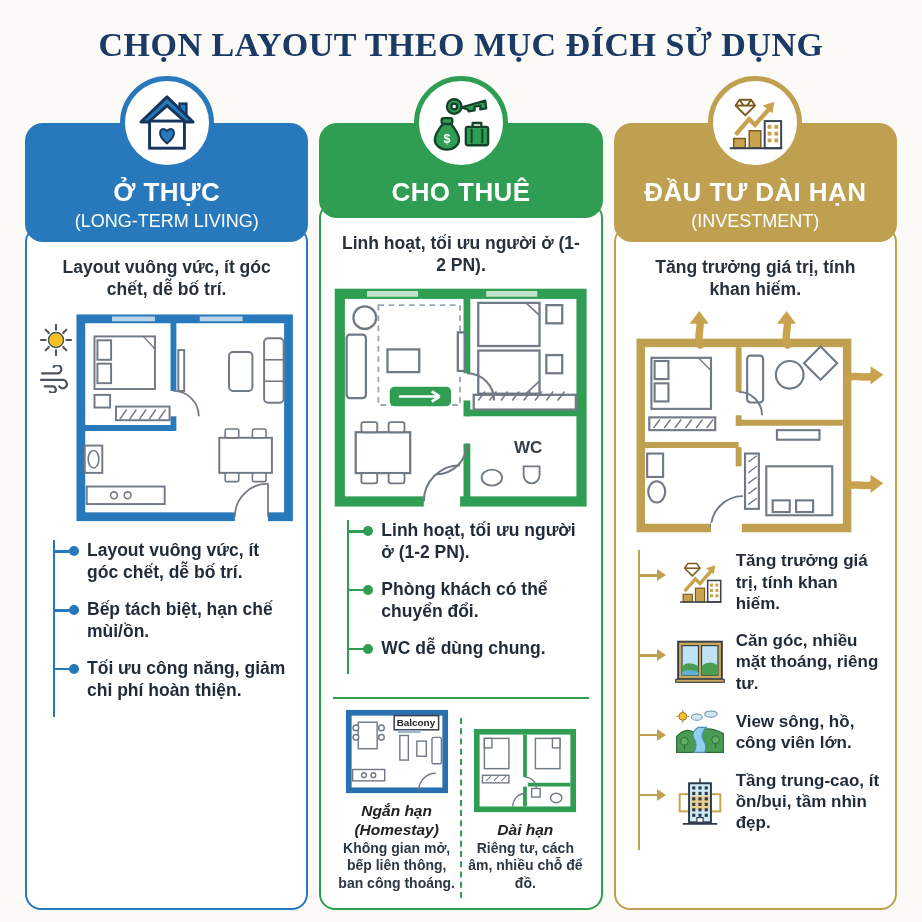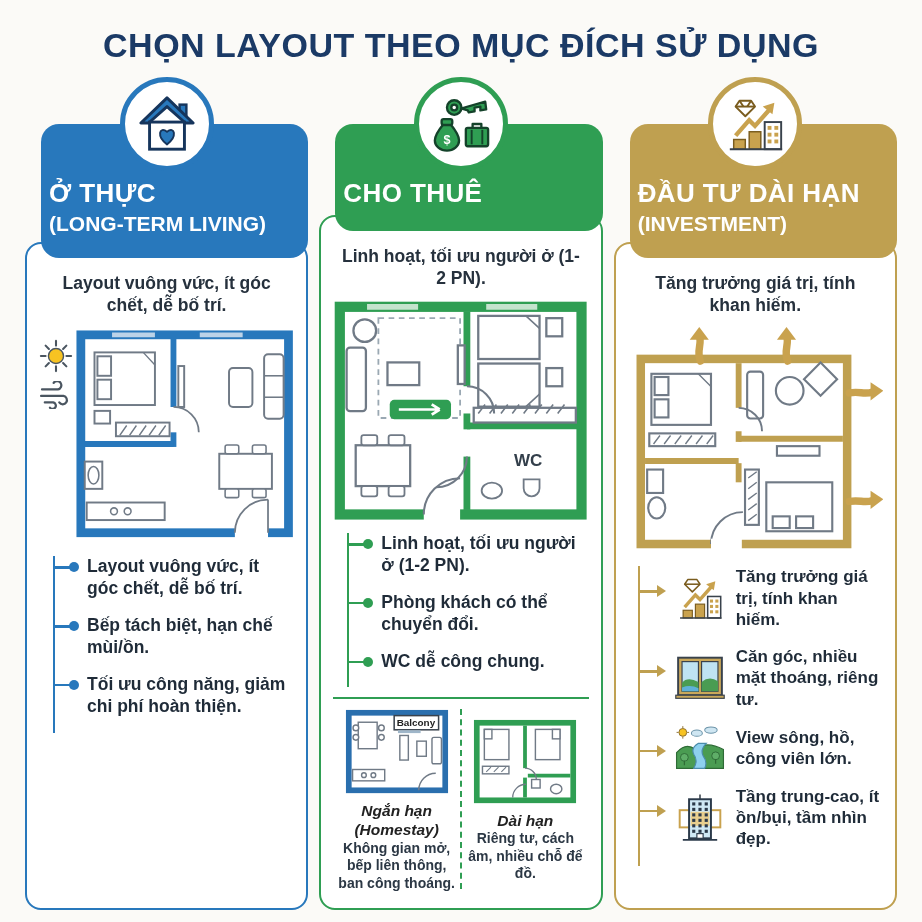--- a/index.html
+++ b/index.html
@@ -7,40 +7,40 @@
   body {
     font-family: "Liberation Sans", sans-serif;
     background: #fbfaf7;
     overflow: hidden;
     display: flex;
     flex-direction: column;
   }
   
   .title-row { padding: 26px 10px 8px; text-align: center; }
   .page-title {
-    font-size: 34px; font-weight: 800; color: #1b3a66; letter-spacing: .5px;
+    font-size: 34px; font-weight: 800; color: #1b3a66; letter-spacing: .5px; font-family: Liberation Serif, serif;
   }
   
   .cards-row {
     flex: 1; display: flex; gap: 11px; padding: 4px 25px 12px; align-items: stretch;
   }
   .card { flex: 1; display: flex; flex-direction: column; position: relative; }
   .badge-circle {
     width: 94px; height: 94px; border-radius: 50%;
     background: #fff; border: 5px solid var(--accent);
     margin: 0 auto; position: relative; z-index: 3;
     display: flex; align-items: center; justify-content: center;
   }
   .card-header {
     margin-top: -47px; background: var(--accent);
-    border-radius: 18px; color: #fff; 
-    padding: 54px 8px 22px; position: relative; z-index: 2; margin-left: 16px;
+    border-radius: 18px; color: #fff; text-align: center;
+    padding: 54px 8px 10px; position: relative; z-index: 2;
   }
   .card-header .h-title { font-size: 26px; font-weight: 800; letter-spacing:.4px; }
-  .card-header .h-sub   { font-size: 21px; font-weight: 700; margin-top: 3px; }
+  .card-header .h-sub   { font-size: 18px; font-weight: 400; margin-top: 3px; }
   .card-body {
     flex: 1; margin-top: -16px; background: #fff;
     border: 2.5px solid var(--accent); border-radius: 16px;
     padding: 26px 12px 10px; display: flex; flex-direction: column; z-index: 1;
   }
   .summary {
     text-align: center; font-size: 17.5px; font-weight: 600; color: #26313d;
     line-height: 1.28; margin: 2px 6px 10px;
   }
   .plan-wrap { display: flex; align-items: flex-start; gap: 2px; margin: 2px 0 6px; }
@@ -58,21 +58,21 @@
     content: ""; position: absolute; left: 0; top: 10px; width: 16px; height: 2.5px;
     background: var(--accent);
   }
   ul.bullets li::after {
     content: ""; position: absolute; left: 14px; top: 6px; width: 10px; height: 10px;
     border-radius: 50%; background: var(--accent);
   }
   
   .minis {
     margin-top: auto; border-top: 2.5px solid var(--accent);
-    display: flex; align-items: center;
+    display: flex; align-items: flex-end;
   }
   .mini { flex: 1; padding: 10px 5px 6px; text-align: center; }
   .mini + .mini { border-left: 2px dashed var(--accent); }
   .mini svg { width: 104px; height: auto; display: block; margin: 0 auto 6px; }
   .mini-title { font-size: 15.5px; font-weight: 800; color: #222; line-height: 1.2; font-style: italic; }
   .mini-desc  { font-size: 14px; font-weight: 600; color: #2c3845; line-height: 1.25; }
   
   ul.features {
     list-style: none; margin: 14px 0 6px 10px; border-left: 2.5px solid var(--accent);
   }
@@ -257,21 +257,21 @@
           <path d="M118 76 a24 24 0 0 1 24 24"></path>
           <path d="M118 138 a27 27 0 0 1 -27 27"></path>
         </g>
         <line x1="80" y1="189" x2="112" y2="189" stroke="#fff" stroke-width="11"></line>
         <path d="M80 189 a32 32 0 0 1 32 -32" fill="none" stroke="#707a86" stroke-width="1.8"></path>
       </svg>
 
       <ul class="bullets">
         <li>Linh hoạt, tối ưu người ở (1-2 PN).</li>
         <li>Phòng khách có thể chuyển đổi.</li>
-        <li>WC dễ công chung.</li>
+        <li>WC dễ dùng chung.</li>
       </ul>
 
       <div class="minis">
         <div class="mini">
           <svg viewBox="0 0 110 92">
             <rect x="4" y="4" width="102" height="82" fill="#fff" stroke="#2a6fae" stroke-width="6"></rect>
             <g fill="#fff" stroke="#707a86" stroke-width="1.5">
               <rect x="14" y="14" width="20" height="28"></rect>
               <circle cx="11.5" cy="20" r="3"></circle>
                 <circle cx="11.5" cy="30" r="3"></circle>

